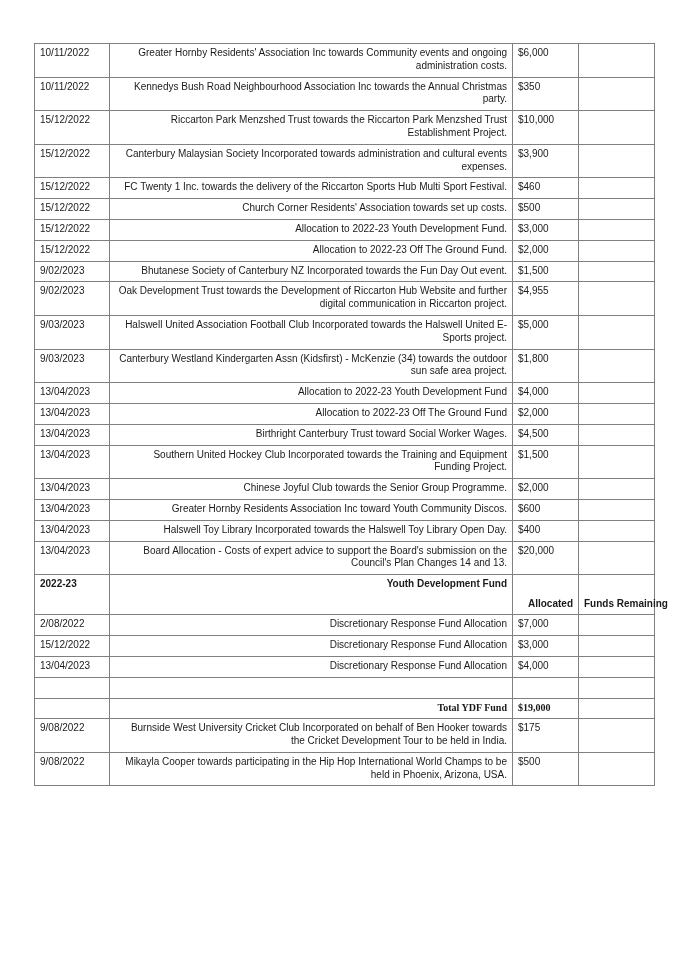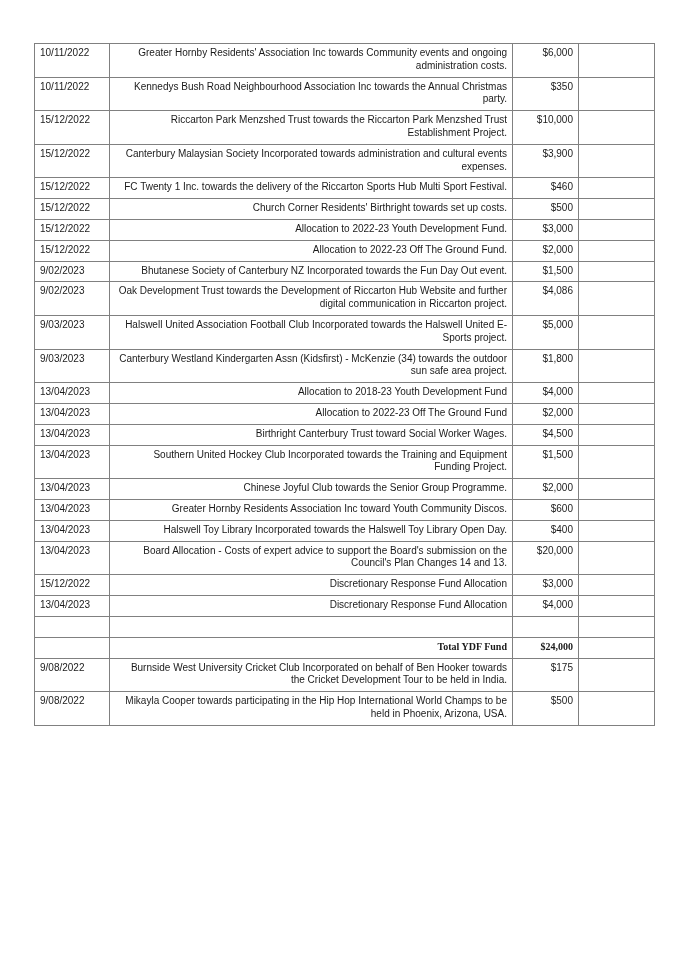--- a/index.html
+++ b/index.html
@@ -36,21 +36,21 @@
   #grant-table col.c-remain { width: 76px; }
 
   #grant-table td {
     border: 1px solid #808080;
     padding: 3px 5px 4px 5px;
     vertical-align: top;
     background: #ffffff;
   }
   td.date   { text-align: left;  white-space: nowrap; }
   td.desc   { text-align: right; }
-  td.amount { text-align: right; white-space: nowrap; }
+  td.amount { text-align: left; white-space: nowrap; }
   td.remain { text-align: right; white-space: nowrap; }
 
   tr.tall td { padding-top: 5px; padding-bottom: 8px; }
   tr.spacer td { height: 13px; padding: 0; }
 
   tr.totals td { font-weight: bold; }
 
   tr.section-head td {
     background: #c6e0b4;
     font-weight: bold;
@@ -108,21 +108,21 @@
           <td class="remain"></td>
         </tr>
         <tr class="normal">
           <td class="date">15/12/2022</td>
           <td class="desc">FC Twenty 1 Inc. towards the delivery of the Riccarton Sports Hub Multi Sport Festival.</td>
           <td class="amount">$460</td>
           <td class="remain"></td>
         </tr>
         <tr class="normal">
           <td class="date">15/12/2022</td>
-          <td class="desc">Church Corner Residents' Birthright towards set up costs.</td>
+          <td class="desc">Church Corner Residents' Association towards set up costs.</td>
           <td class="amount">$500</td>
           <td class="remain"></td>
         </tr>
         <tr class="normal">
           <td class="date">15/12/2022</td>
           <td class="desc">Allocation to 2022-23 Youth Development Fund.</td>
           <td class="amount">$3,000</td>
           <td class="remain"></td>
         </tr>
         <tr class="normal">
@@ -133,38 +133,38 @@
         </tr>
         <tr class="normal">
           <td class="date">9/02/2023</td>
           <td class="desc">Bhutanese Society of Canterbury NZ Incorporated towards the Fun Day Out event.</td>
           <td class="amount">$1,500</td>
           <td class="remain"></td>
         </tr>
         <tr class="normal">
           <td class="date">9/02/2023</td>
           <td class="desc">Oak Development Trust towards the Development of Riccarton Hub Website and further digital communication in Riccarton project.</td>
-          <td class="amount">$4,086</td>
+          <td class="amount">$4,955</td>
           <td class="remain"></td>
         </tr>
         <tr class="normal">
           <td class="date">9/03/2023</td>
           <td class="desc">Halswell United Association Football Club Incorporated towards the Halswell United E-Sports project.</td>
           <td class="amount">$5,000</td>
           <td class="remain"></td>
         </tr>
         <tr class="normal">
           <td class="date">9/03/2023</td>
           <td class="desc">Canterbury Westland Kindergarten Assn (Kidsfirst) - McKenzie (34) towards the outdoor sun safe area project.</td>
           <td class="amount">$1,800</td>
           <td class="remain"></td>
         </tr>
         <tr class="tall">
           <td class="date">13/04/2023</td>
-          <td class="desc">Allocation to 2018-23 Youth Development Fund</td>
+          <td class="desc">Allocation to 2022-23 Youth Development Fund</td>
           <td class="amount">$4,000</td>
           <td class="remain"></td>
         </tr>
         <tr class="tall">
           <td class="date">13/04/2023</td>
           <td class="desc">Allocation to 2022-23 Off The Ground Fund</td>
           <td class="amount">$2,000</td>
           <td class="remain"></td>
         </tr>
         <tr class="tall">
@@ -194,20 +194,32 @@
         <tr class="tall">
           <td class="date">13/04/2023</td>
           <td class="desc">Halswell Toy Library Incorporated towards the Halswell Toy Library Open Day.</td>
           <td class="amount">$400</td>
           <td class="remain"></td>
         </tr>
         <tr class="tall">
           <td class="date">13/04/2023</td>
           <td class="desc">Board Allocation - Costs of expert advice to support the Board's submission on the Council's Plan Changes 14 and 13.</td>
           <td class="amount">$20,000</td>
+          <td class="remain"></td>
+        </tr>
+        <tr class="section-head">
+          <td class="date section-year">2022-23</td>
+          <td class="desc section-title">Youth Development Fund</td>
+          <td class="amount section-col">Allocated</td>
+          <td class="remain section-col" style="text-align: left;">Funds Remaining</td>
+        </tr>
+        <tr class="normal">
+          <td class="date">2/08/2022</td>
+          <td class="desc">Discretionary Response Fund Allocation</td>
+          <td class="amount">$7,000</td>
           <td class="remain"></td>
         </tr>
         <tr class="normal">
           <td class="date">15/12/2022</td>
           <td class="desc">Discretionary Response Fund Allocation</td>
           <td class="amount">$3,000</td>
           <td class="remain"></td>
         </tr>
         <tr class="normal">
           <td class="date">13/04/2023</td>
@@ -217,21 +229,21 @@
         </tr>
         <tr class="spacer">
           <td class="date"></td>
           <td class="desc"></td>
           <td class="amount"></td>
           <td class="remain"></td>
         </tr>
         <tr class="total-row">
           <td class="date"></td>
           <td class="desc bold">Total YDF Fund</td>
-          <td class="amount">$24,000</td>
+          <td class="amount">$19,000</td>
           <td class="remain"></td>
         </tr>
         <tr class="normal">
           <td class="date">9/08/2022</td>
           <td class="desc">Burnside West University Cricket Club Incorporated on behalf of Ben Hooker towards the Cricket Development Tour to be held in India.</td>
           <td class="amount">$175</td>
           <td class="remain"></td>
         </tr>
         <tr class="tall">
           <td class="date">9/08/2022</td>

